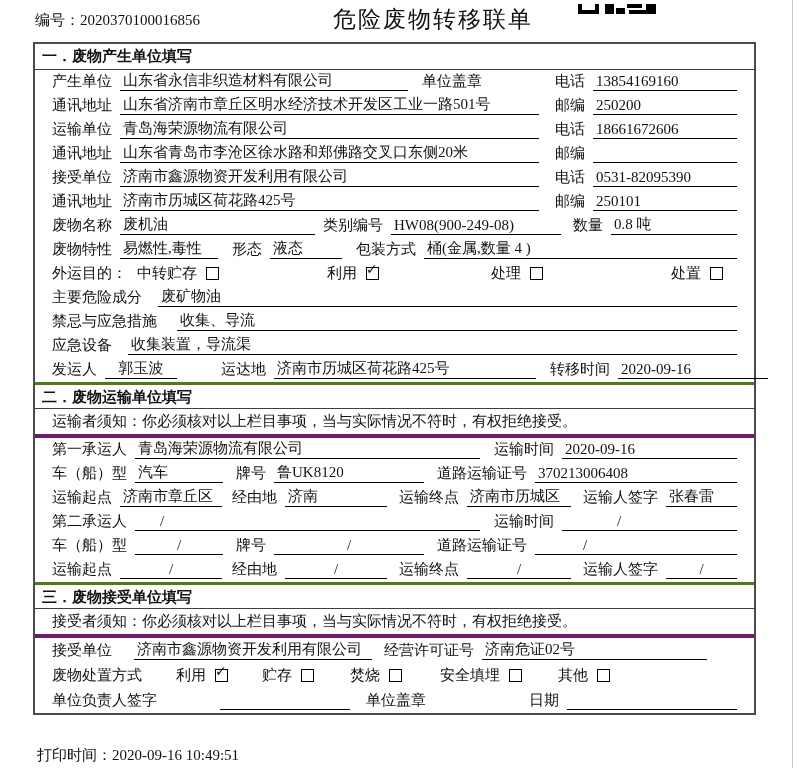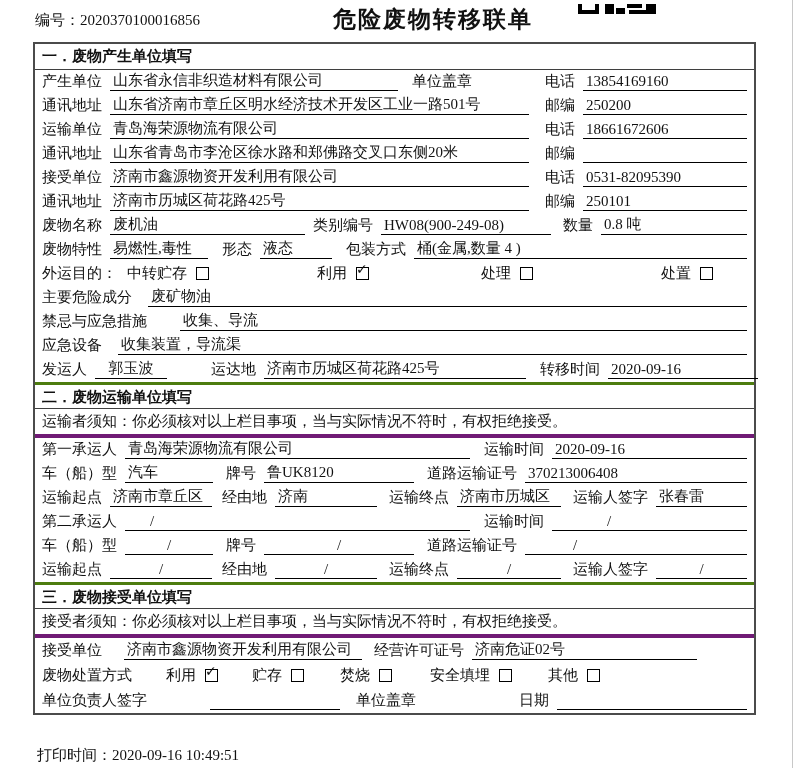--- a/index.html
+++ b/index.html
@@ -1,28 +1,28 @@
 <!DOCTYPE html>
 <html><head>
 <meta charset="utf-8">
 <style>
   html,body{margin:0;padding:0}
   body{
     width:796px;height:768px;background:#ffffff;position:relative;overflow:hidden;
     font-family:"Liberation Serif","DejaVu Serif",serif;color:#111;
   }
   .serial{position:absolute;left:35px;top:11px;font-size:15px;white-space:nowrap}
-  .doc-title{position:absolute;left:333px;top:4px;font-size:23px;font-weight:bold;letter-spacing:2px;white-space:nowrap}
+  .doc-title{position:absolute;left:333px;top:4px;font-size:23px;font-weight:normal;letter-spacing:2px;white-space:nowrap}
   .qr-frag{position:absolute;left:578px;top:0}
   .page-edge{position:absolute;right:3px;top:0;bottom:0;width:1px;background:#c8c8c8}
 
   .tbl{position:absolute;left:33px;top:42px;width:723px;border:2px solid #4b4b4b;box-sizing:border-box;background:#fff}
   .sec-h{height:26px;box-sizing:border-box;padding:3px 7px 0;font-size:15px;font-weight:bold;border-bottom:1px solid #3f3f3f;white-space:nowrap}
   .sec-h.bt{border-top:3px solid #4d7c0f;height:27px}
-  .row{display:flex;align-items:flex-end;height:24px;box-sizing:border-box;padding:0 7px 3px;font-size:15px}
+  .row{display:flex;align-items:flex-end;height:24px;box-sizing:border-box;padding:0 17px 3px;font-size:15px}
   .row.h25{height:25px}
   .notice{height:29px;align-items:center;padding-top:2px;border-bottom:4px solid #701a75;white-space:nowrap}
   .lbl{flex:none;white-space:nowrap;margin-right:8px}
   .u{flex:none;display:flex;align-items:flex-end;border-bottom:1px solid #000;min-height:16px;padding:0 3px;white-space:nowrap;box-sizing:border-box;overflow:hidden}
   .u.fill{flex:1 1 auto}
   .u.ctr{justify-content:center}
   .grp{flex:none;display:flex;align-items:flex-end;width:503px}
   .grp .u.fill{margin-right:16px}
   .opt{display:flex;align-items:center}
   .opt .lbl{margin-right:0}
@@ -154,21 +154,21 @@
         </span>
     </span>
   </div>
 
   <div class="row">
     <span class="lbl" style="margin-right:16px">主要危险成分</span>
     <span class="u fill">废矿物油</span>
   </div>
 
   <div class="row">
-    <span class="lbl" style="margin-right:33px">禁忌与应急措施</span>
+    <span class="lbl" style="margin-right:20px">禁忌与应急措施</span>
     <span class="u fill">收集、导流</span>
   </div>
 
   <div class="row">
     <span class="lbl" style="margin-right:16px">应急设备</span>
     <span class="u fill">收集装置，导流渠</span>
   </div>
 
   <div class="row">
     <span class="lbl">发运人</span>

